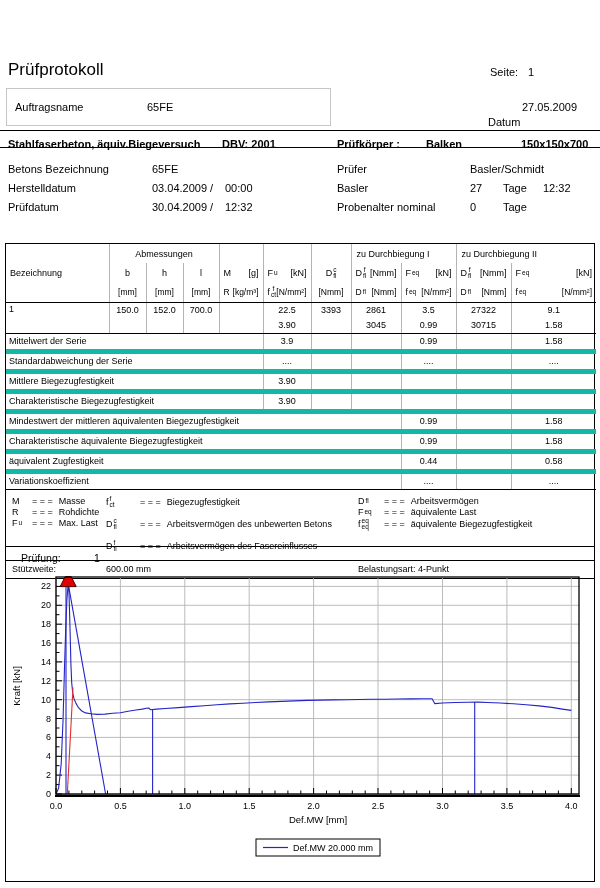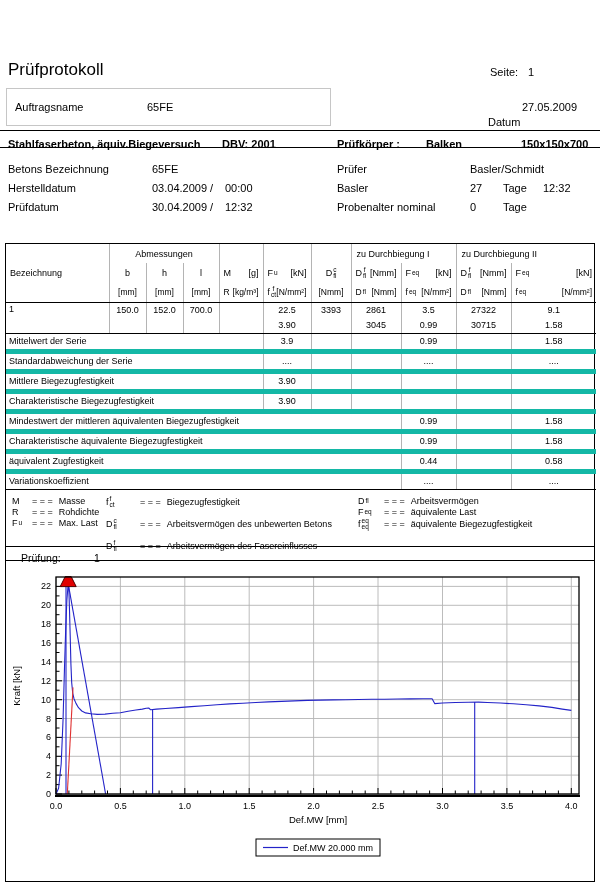--- a/index.html
+++ b/index.html
@@ -492,20 +492,25 @@
             <span class="ss">
               <sup>eq</sup>
               <sub>eq</sub>
             </span>
           </span>
           <span class="leq">= = =</span>
           <span>äquivalente Biegezugfestigkeit</span>
         </span>
     </div>
 
+    <div class="stuetzrow">
+      <span class="sz1">Stützweite:</span>
+      <span class="sz2">600.00 mm</span>
+      <span class="sz3">Belastungsart: 4-Punkt</span>
+    </div>
   </div>
 
   <div class="pruefbox">
     <span class="pf-label">Prüfung:</span>
     <span class="pf-value">1</span>
     <svg id="chart" width="588" height="310">
         <line x1="50.0" y1="8" x2="50.0" y2="225" stroke="#b4b4b4" stroke-width="0.9"></line>
         <line x1="114.4" y1="8" x2="114.4" y2="225" stroke="#b4b4b4" stroke-width="0.9"></line>
         <line x1="178.8" y1="8" x2="178.8" y2="225" stroke="#b4b4b4" stroke-width="0.9"></line>
         <line x1="243.2" y1="8" x2="243.2" y2="225" stroke="#b4b4b4" stroke-width="0.9"></line>

